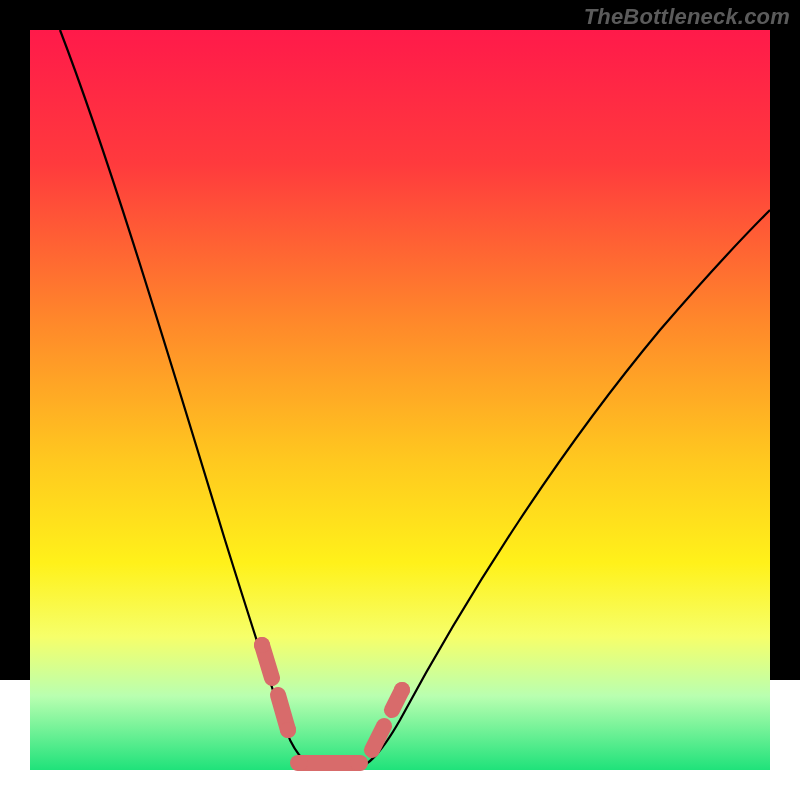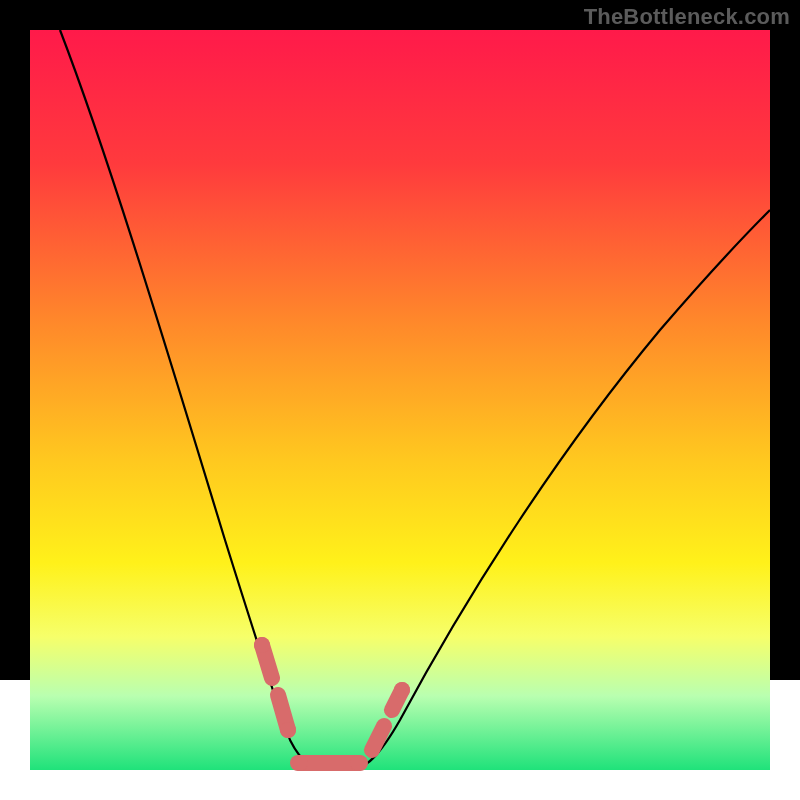--- a/index.html
+++ b/index.html
@@ -8,20 +8,21 @@
     width: 800px;
     height: 800px;
     overflow: hidden;
     font-family: Arial, Helvetica, sans-serif;
   }
   .frame {
     width: 800px;
     height: 680px;
     background: #000;
     position: relative;
+    font-style: italic;
   }
   .watermark {
     position: absolute;
     top: 4px;
     right: 10px;
     font-size: 22px;
     font-weight: 600;
     color: #5b5b5b;
     letter-spacing: 0.2px;
     z-index: 10;

